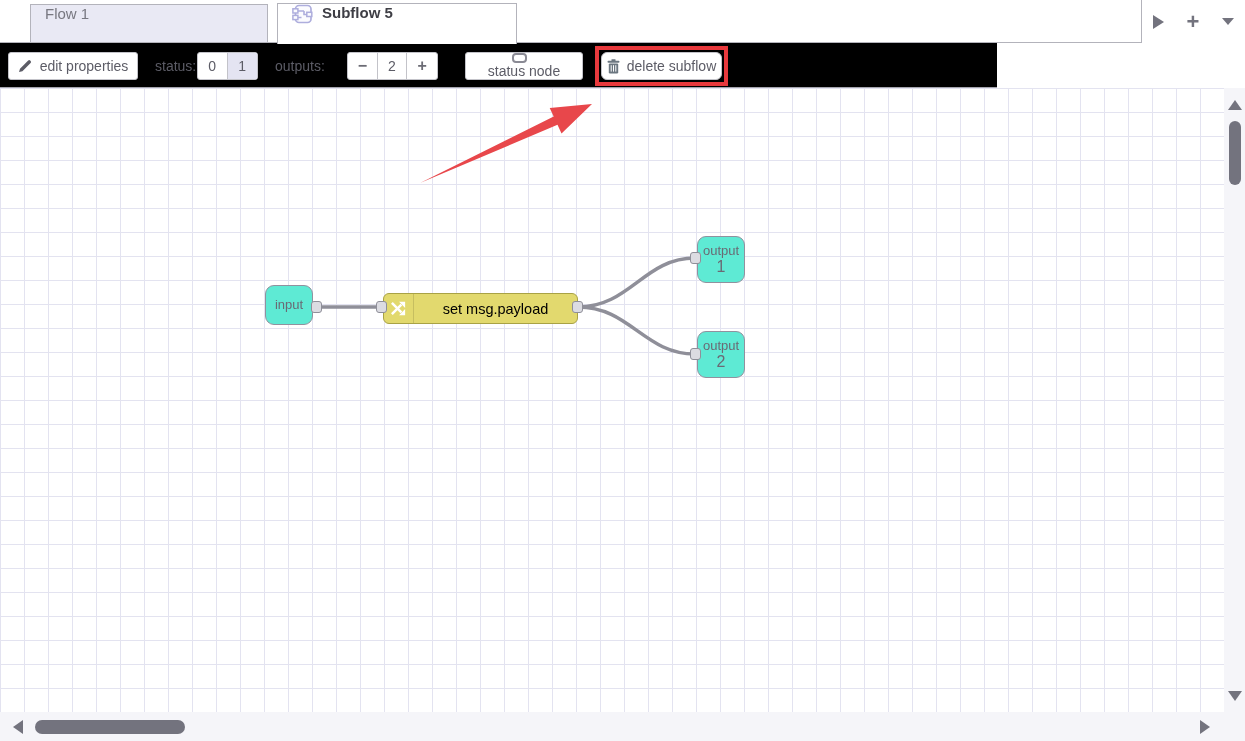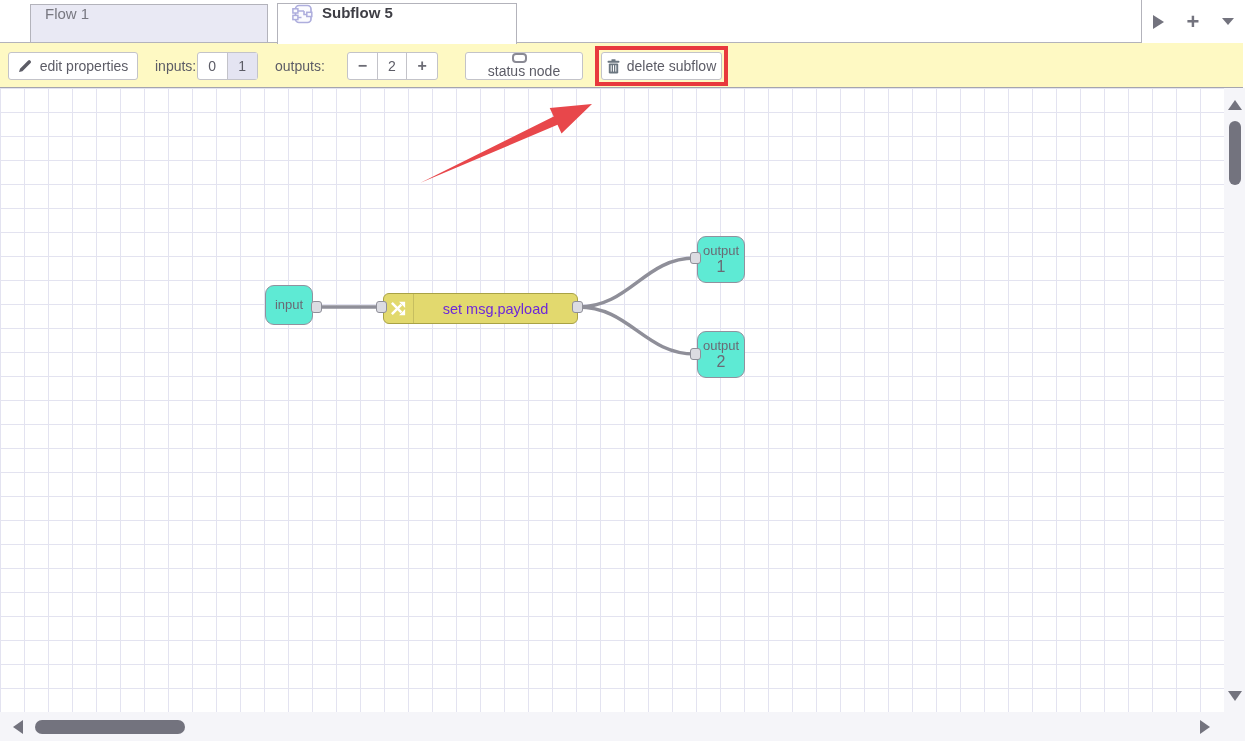--- a/index.html
+++ b/index.html
@@ -10,21 +10,21 @@
   .tab { position:absolute; top:4px; height:39px; display:flex; align-items:flex-start; padding:0 14px; font-size:15px; }
   .tab-inactive { left:30px; width:238px; background:#e9e9f4; border:1px solid #b3b3bb; color:#787880; }
   .tab-active { left:277px; top:3px; width:240px; height:41px; background:#fff; border:1px solid #b3b3bb; border-bottom:none; color:#3e3e45; font-weight:bold; z-index:2; }
   .tab-active .subflow-ico { margin-right:8px; }
   .tabbar-controls { position:absolute; right:0; top:0; width:104px; height:43px; border-left:1px solid #b3b3bb; display:flex; align-items:center; justify-content:space-around; background:#fff; }
   .tri-right { width:0; height:0; border-top:7px solid transparent; border-bottom:7px solid transparent; border-left:11px solid #73737e; }
   .plus-glyph { font-size:22px; font-weight:bold; color:#73737e; line-height:1; }
   .tri-down-sm { width:0; height:0; border-left:6px solid transparent; border-right:6px solid transparent; border-top:7px solid #73737e; }
 
   
-  .toolbar { position:absolute; left:0; top:43px; width:1243px; height:45px; background:#fef9c3; border-bottom:1px solid #a5a5ae; }
+  .toolbar { position:absolute; left:0; top:43px; width:997px; height:45px; background:#000000; border-bottom:1px solid #a5a5ae; }
   .tb-btn { position:absolute; top:9px; height:28px; background:#fff; border:1px solid #c3c3c9; border-radius:3px; display:flex; align-items:center; justify-content:center; font-size:14px; color:#5c5c66; cursor:pointer; }
   .tb-label { position:absolute; top:9px; height:28px; display:flex; align-items:center; font-size:14px; color:#5c5c66; }
   .seg { border-right:1px solid #c3c3c9; width:30px; height:100%; display:flex; align-items:center; justify-content:center; }
   .seg:last-child { border-right:none; }
   .seg.sel { background:#e4e4f2; }
   .boldglyph { font-weight:bold; color:#6b6b74; font-size:16px; }
   .checkbox { width:15px; height:15px; border:2px solid #8a8a94; border-radius:4px; background:#fff; margin-right:9px; }
   .red-box { position:absolute; left:595px; top:3px; width:133px; height:40px; border:4px solid #e8393d; z-index:3; pointer-events:none; }
 
   
@@ -32,21 +32,21 @@
   .grid { position:absolute; left:0; top:0; width:1224px; height:624px; background:#fff;
     background-image: linear-gradient(to right, #e3e3f0 1.5px, transparent 1.5px),
                       linear-gradient(to bottom, #e3e3f0 1.5px, transparent 1.5px);
     background-size:24px 24px; }
   .wires { position:absolute; left:0; top:0; pointer-events:none; }
 
   .nr-node { position:absolute; border-radius:9px; font-size:14px; }
   .vnode { background:#5eead4; border:1px solid #91919e; color:#6a6a74; display:flex; flex-direction:column; align-items:center; justify-content:center; text-align:center; }
   .vnode .small { font-size:13px; line-height:14px; }
   .vnode .num { font-size:16px; line-height:17px; }
-  .change-node { left:383px; top:205px; width:195px; height:31px; background:#e2d96e; border:1px solid #a9a245; border-radius:6px; display:flex; align-items:center; color:#6d28d9; }
+  .change-node { left:383px; top:205px; width:195px; height:31px; background:#e2d96e; border:1px solid #a9a245; border-radius:6px; display:flex; align-items:center; color:#000000; }
   .node-icon-zone { width:30px; height:100%; border-right:1px solid rgba(0,0,0,0.12); display:flex; align-items:center; justify-content:center; }
   .change-label { flex:1; text-align:center; font-size:14.5px; }
   .port { position:absolute; width:11px; height:12px; background:#dcdce2; border:1px solid #8f8f99; border-radius:3px; z-index:2; }
 
   
   .annotation { position:absolute; left:0; top:0; pointer-events:none; z-index:5; }
 
   
   .vscroll { position:absolute; left:1225px; top:0; width:20px; height:624px; background:#f5f5f9; }
   .hscroll { position:absolute; left:0; top:624px; width:1225px; height:29px; background:#f5f5f9; }
@@ -87,21 +87,21 @@
 
   <div class="tb-btn" style="left:8px; width:130px;">
     <span style="margin-right:8px; display:flex;">
       <svg width="14" height="14" viewBox="0 0 14 14">
           <path d="M1 13 L2 9.8 L10.2 1.6 a1.4 1.4 0 0 1 2 0 l0.4 0.4 a1.4 1.4 0 0 1 0 2 L4.4 12.2 Z" fill="#5c5c66"></path>
         </svg>
     </span>
     <span>edit properties</span>
   </div>
 
-  <div class="tb-label" style="left:155px;">inputs:</div>
+  <div class="tb-label" style="left:155px;">status:</div>
 
   <div class="tb-btn" style="left:197px; width:61px; padding:0;">
     <div class="seg">
       <span>0</span>
     </div>
     <div class="seg sel">
       <span>1</span>
     </div>
   </div>
 
@@ -117,21 +117,21 @@
     <div class="seg">
       <span class="boldglyph">+</span>
     </div>
   </div>
 
   <div class="tb-btn" style="left:465px; width:118px;flex-direction:column;">
     <span class="checkbox"></span>
     <span>status node</span>
   </div>
 
-  <div class="tb-btn" style="left:601px; width:121px;">
+  <div class="tb-btn" style="left:601px; width:121px;border-radius:6px;">
     <span style="margin-right:7px; display:flex;">
       <svg width="13" height="15" viewBox="0 0 13 15">
         <rect x="1.8" y="4.4" width="9.4" height="10" rx="1.2" fill="#6b7680"></rect>
         <rect x="0.5" y="1.8" width="12" height="1.9" rx="0.9" fill="#6b7680"></rect>
         <rect x="4.3" y="0.3" width="4.4" height="1.8" rx="0.8" fill="#6b7680"></rect>
         <path d="M4.2 6.2 V12.6 M6.5 6.2 V12.6 M8.8 6.2 V12.6" stroke="#fff" stroke-width="1"></path>
       </svg>
     </span>
     <span>delete subflow</span>
   </div>

